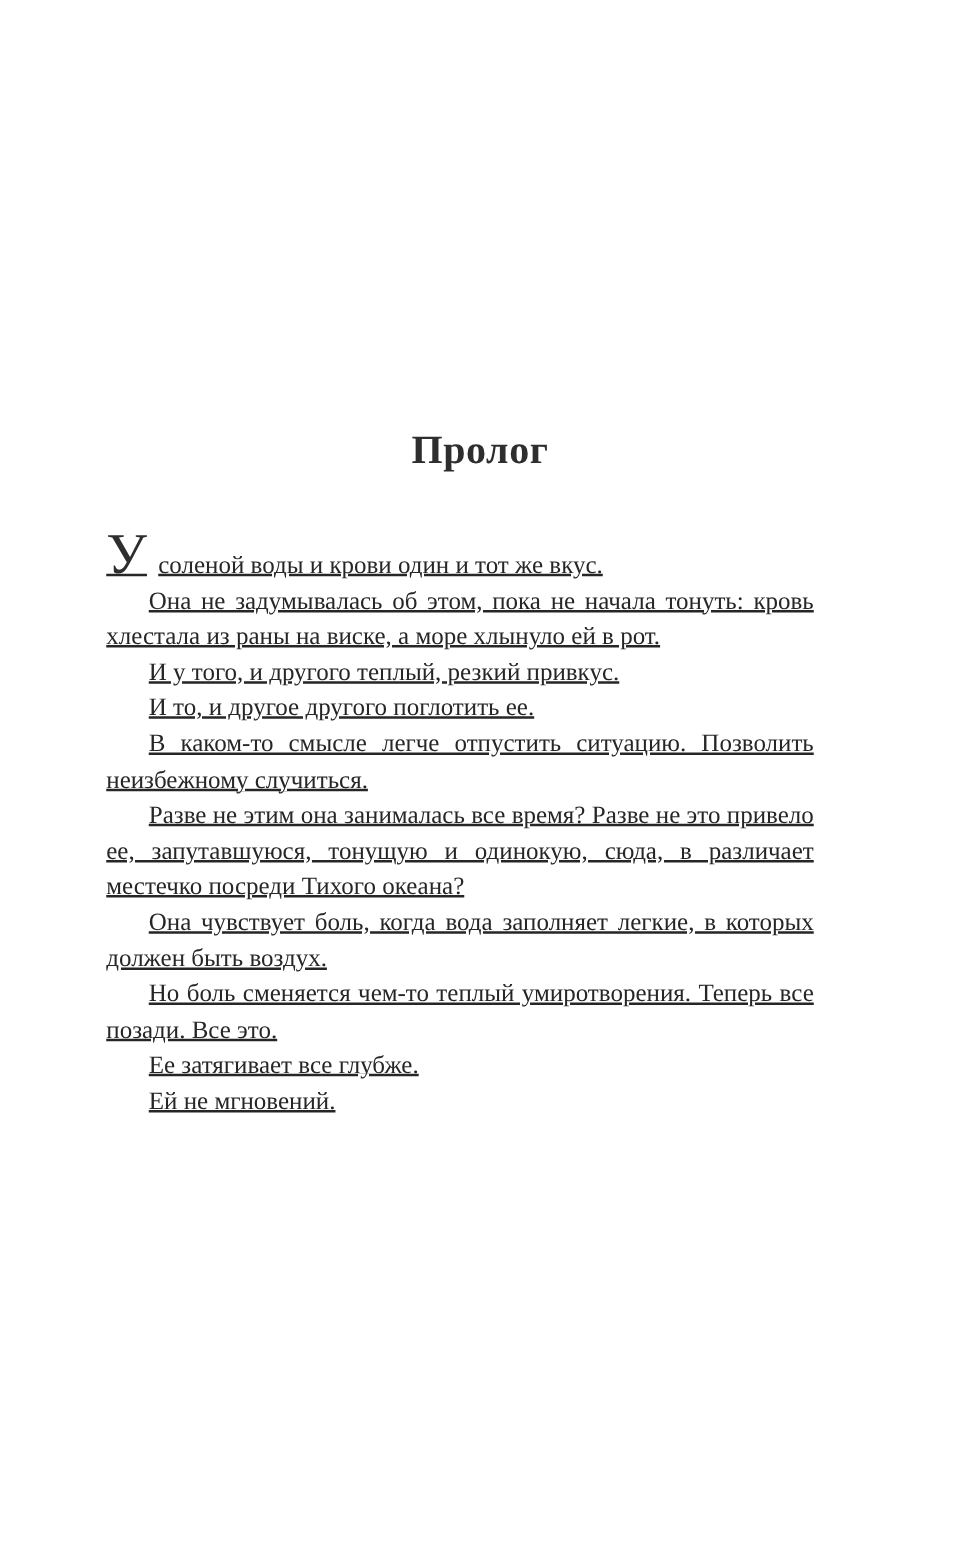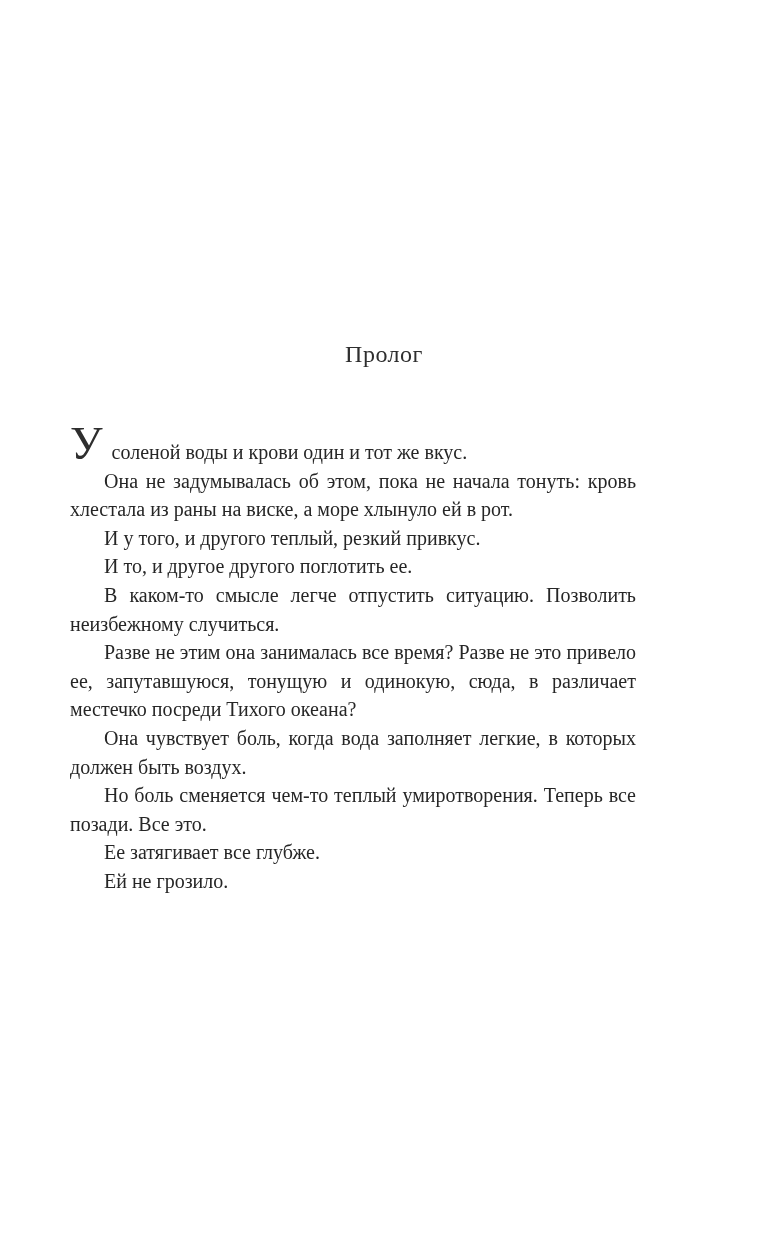--- a/index.html
+++ b/index.html
@@ -14,35 +14,36 @@
     color: #262626;
     overflow: hidden;
   }
 
   .chapter-title {
     position: absolute;
     top: 341px;
     left: 0;
     width: 100%;
     text-align: center;
-    font-size: 24px;
-    font-weight: 400;
+    font-size: 32px;
+    font-weight: 700;
     letter-spacing: 0.5px;
     color: #2e2e2e;
   }
 
   .body-text {
     position: absolute;
     top: 438px;
-    left: 70px;
+    left: 85px;
     width: 566px;
     font-size: 20px;
     line-height: 28.6px;
     text-align: justify;
     color: #262626;
+    text-decoration: underline;
   }
 
   .body-text p { text-indent: 34px; }
   .body-text p.first-paragraph { text-indent: 0; }
 
   .dropcap {
     font-size: 46px;
     line-height: 0;
     margin-right: 9px;
     color: #2e2e2e;
@@ -60,17 +61,17 @@
     <p class="first-paragraph"><span class="dropcap">У</span><span>соленой воды и крови один и тот же вкус.</span></p>
 
     <p>Она не задумывалась об этом, пока не начала тонуть: кровь хлестала из раны на виске, а море хлынуло ей в рот.</p>
     <p>И у того, и другого теплый, резкий привкус.</p>
     <p>И то, и другое другого поглотить ее.</p>
     <p>В каком-то смысле легче отпустить ситуацию. Позволить неизбежному случиться.</p>
     <p>Разве не этим она занималась все время? Разве не это привело ее, запутавшуюся, тонущую и одинокую, сюда, в различает местечко посреди Тихого океана?</p>
     <p>Она чувствует боль, когда вода заполняет легкие, в которых должен быть воздух.</p>
     <p>Но боль сменяется чем-то теплый умиротворения. Теперь все позади. Все это.</p>
     <p>Ее затягивает все глубже.</p>
-    <p>Ей не грозило.</p>
+    <p>Ей не мгновений.</p>
 
   </div>
 
 </div>
 
 </body></html>

